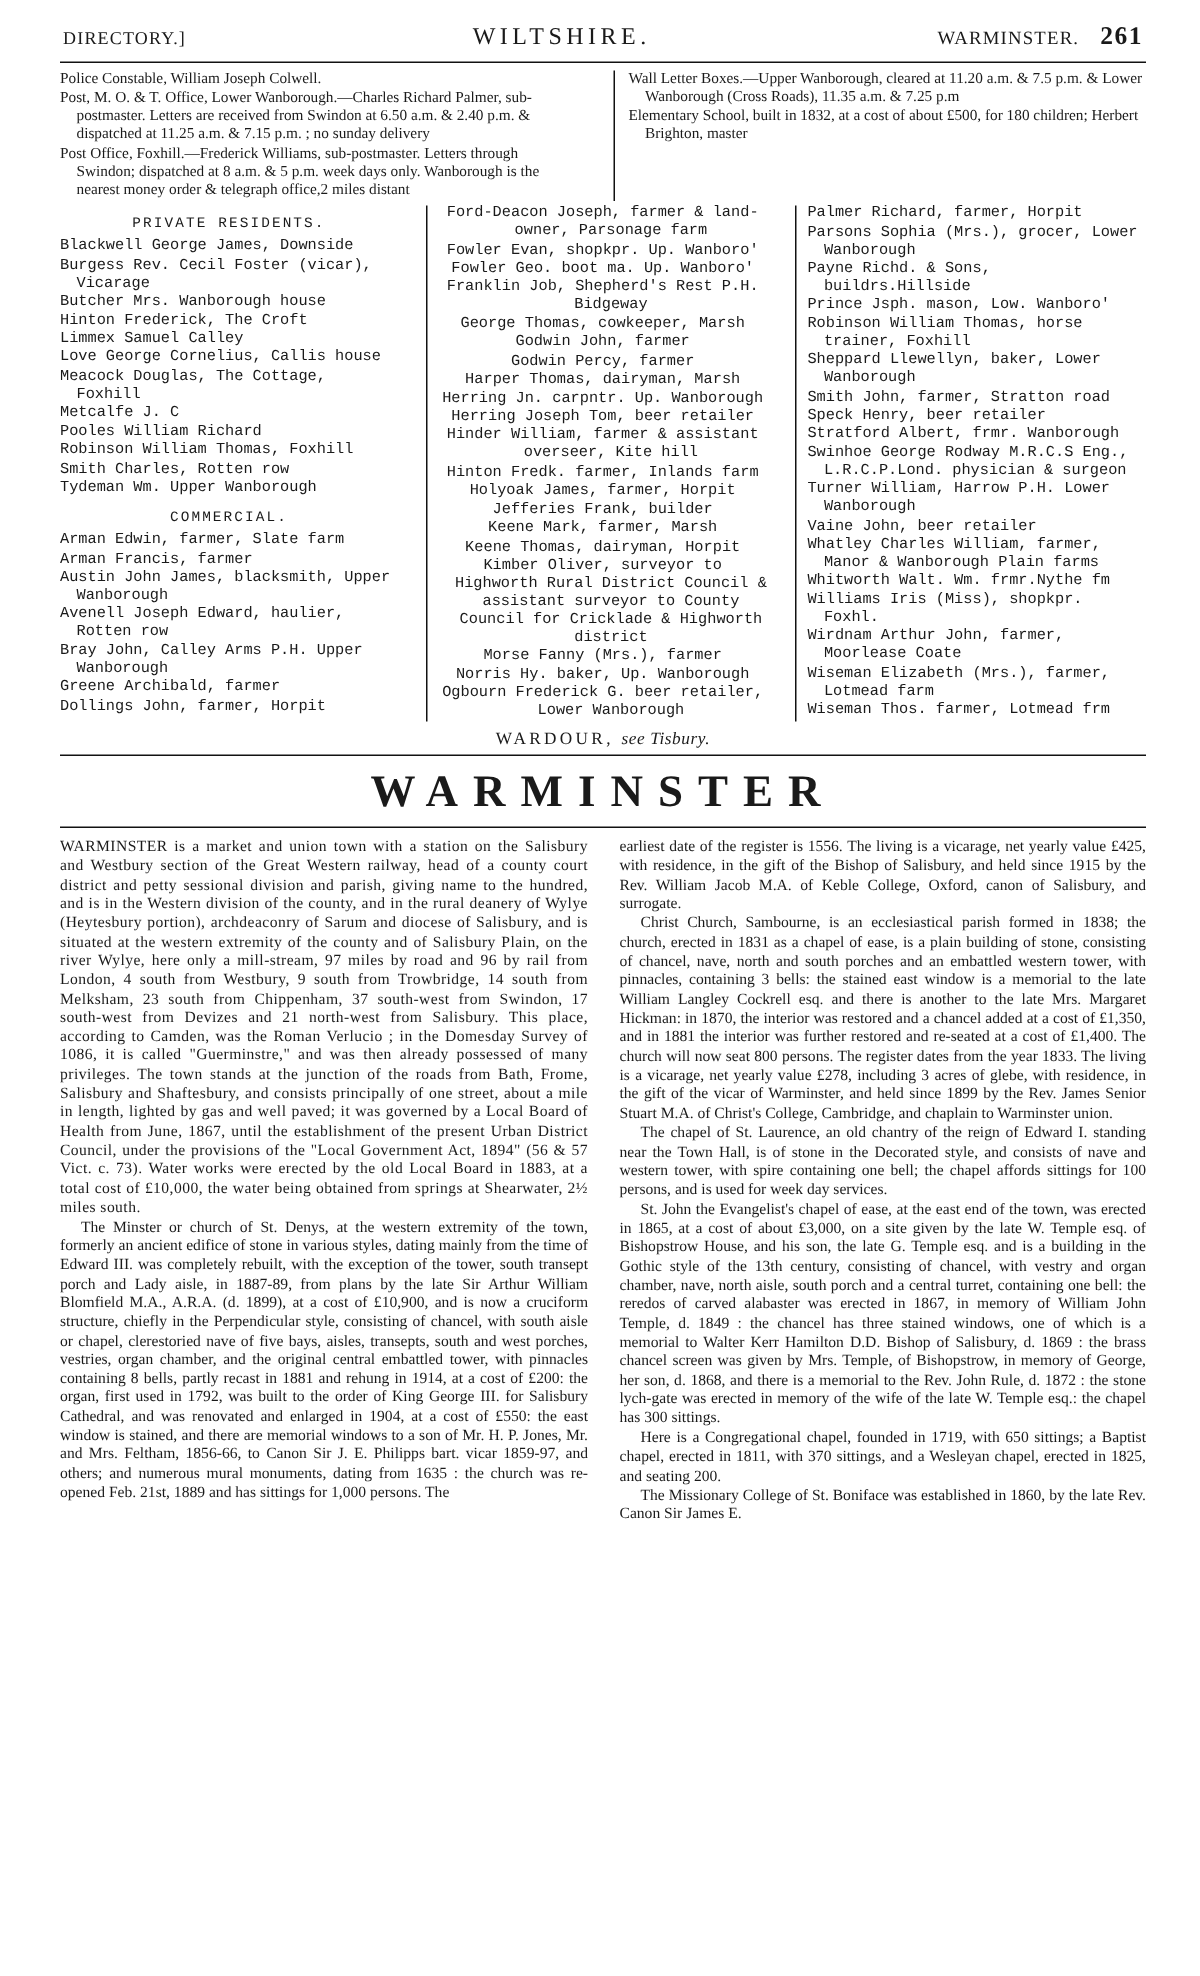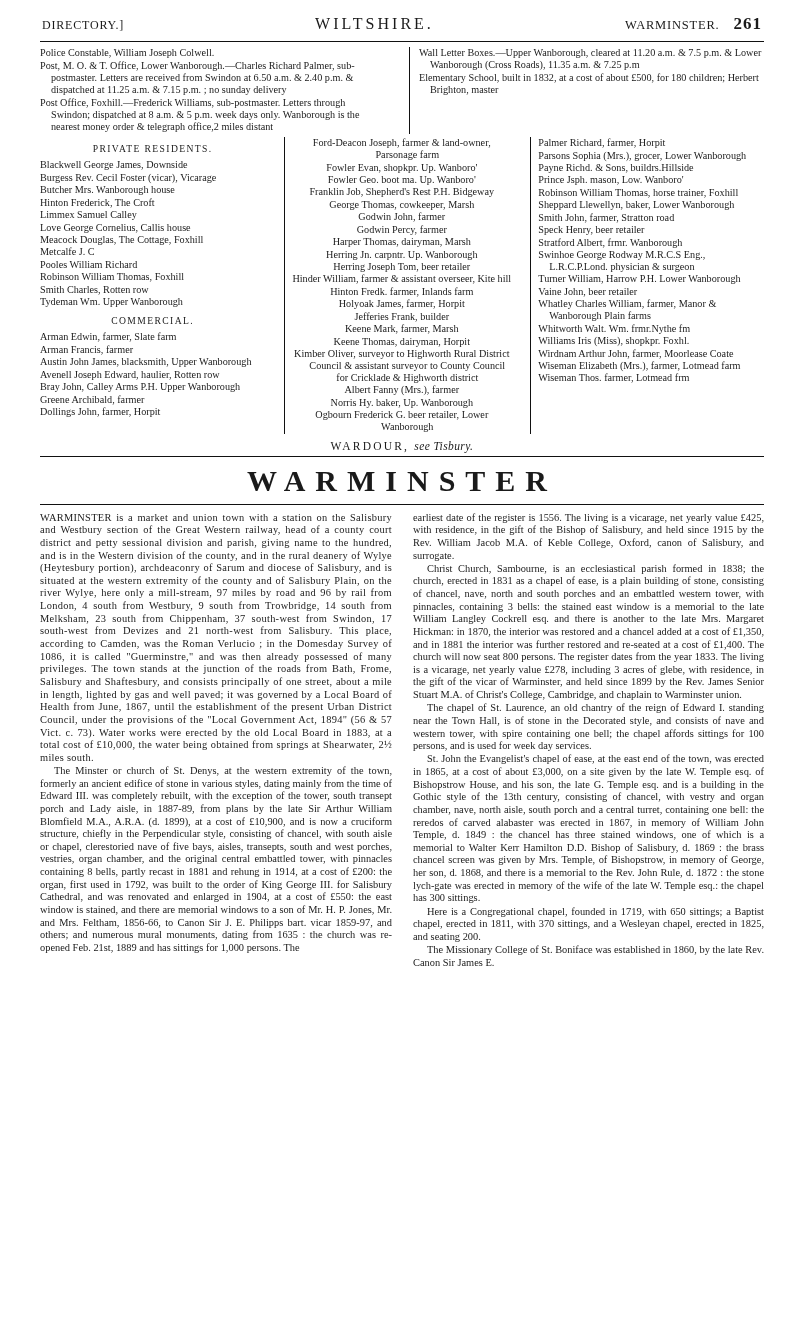--- a/index.html
+++ b/index.html
@@ -60,20 +60,21 @@
   .dir-rule {
     border: 0;
     border-top: 1px solid #111;
     margin: 0 0 5px 0;
   }
   .dir-cols {
     display: flex;
     gap: 12px;
     font-size: 10.2px;
     line-height: 1.17;
+    font-family: Liberation Mono, monospace;
   }
   .dir-col {
     box-sizing: border-box;
   }
   .dir-col.c1 { width: 33.2%; padding-right: 7px; }
   .dir-col.c2 { width: 33.4%; padding: 0 7px; border-left: 1px solid #111; text-align: center; }
   .dir-col.c3 { width: 33.4%; padding-left: 7px; border-left: 1px solid #111; }
 
   
   .top-block {
@@ -214,21 +215,21 @@
       <p class="entry">Harper Thomas, dairyman, Marsh</p>
       <p class="entry">Herring Jn. carpntr. Up. Wanborough</p>
       <p class="entry">Herring Joseph Tom, beer retailer</p>
       <p class="entry">Hinder William, farmer &amp; assistant overseer, Kite hill</p>
       <p class="entry">Hinton Fredk. farmer, Inlands farm</p>
       <p class="entry">Holyoak James, farmer, Horpit</p>
       <p class="entry">Jefferies Frank, builder</p>
       <p class="entry">Keene Mark, farmer, Marsh</p>
       <p class="entry">Keene Thomas, dairyman, Horpit</p>
       <p class="entry">Kimber Oliver, surveyor to Highworth Rural District Council &amp; assistant surveyor to County Council for Cricklade &amp; Highworth district</p>
-      <p class="entry">Albert Fanny (Mrs.), farmer</p>
+      <p class="entry">Morse Fanny (Mrs.), farmer</p>
       <p class="entry">Norris Hy. baker, Up. Wanborough</p>
       <p class="entry">Ogbourn Frederick G. beer retailer, Lower Wanborough</p>
     </div>
 
     <div class="dir-col c3">
       <p class="entry">Palmer Richard, farmer, Horpit</p>
       <p class="entry">Parsons Sophia (Mrs.), grocer, Lower Wanborough</p>
       <p class="entry">Payne Richd. &amp; Sons, buildrs.Hillside</p>
       <p class="entry">Prince Jsph. mason, Low. Wanboro'</p>
       <p class="entry">Robinson William Thomas, horse trainer, Foxhill</p>

